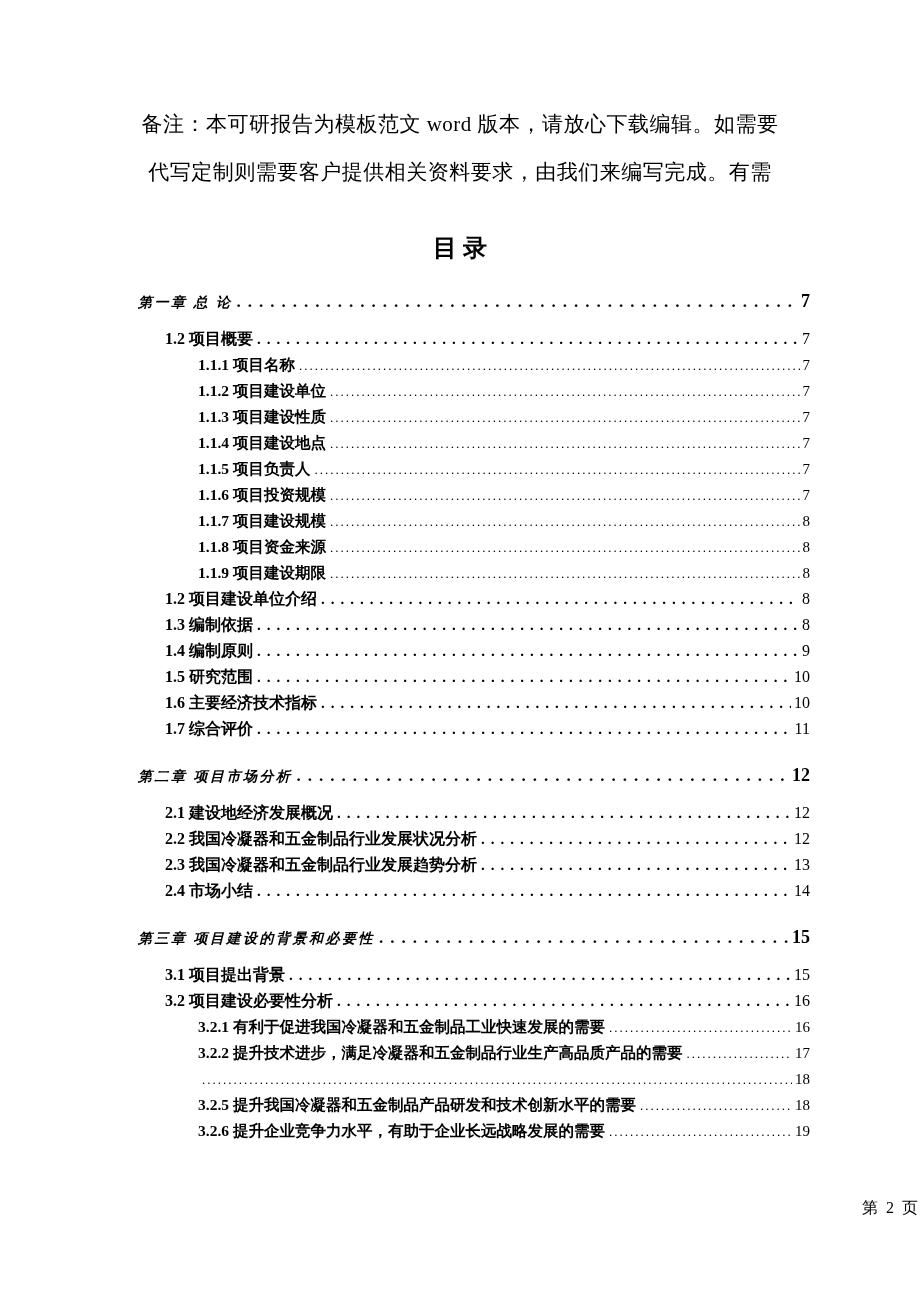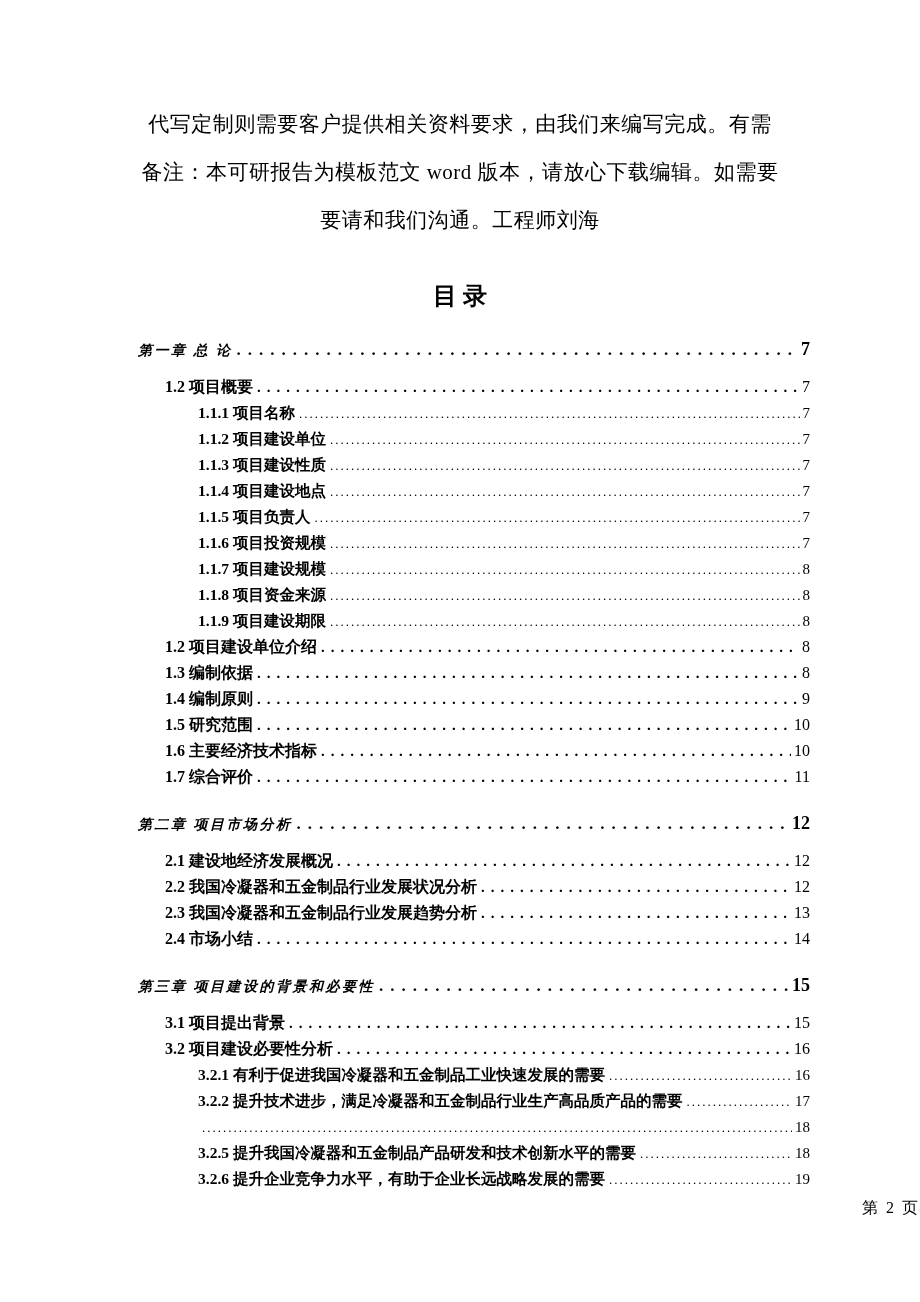--- a/index.html
+++ b/index.html
@@ -87,23 +87,22 @@
     font-size: 16px;
     letter-spacing: 2px;
   }
 </style>
 </head>
 <body>
 
 <div class="page">
 
   <div class="note">
+    <div class="note-line">备注：本可研报告为模板范文 word 版本，请放心下载编辑。如需要</div>
     <div class="note-line">代写定制则需要客户提供相关资料要求，由我们来编写完成。有需</div>
-    <div class="note-line">备注：本可研报告为模板范文 word 版本，请放心下载编辑。如需要</div>
-    <div class="note-line">要请和我们沟通。工程师刘海</div>
   </div>
 
   <div class="toc-title">目 录</div>
 
   <div class="toc">
       <div class="trow chapter">
         <span class="lbl">第一章 总 论</span>
         <span class="leader"></span>
         <span class="pg">7</span>
       </div>

